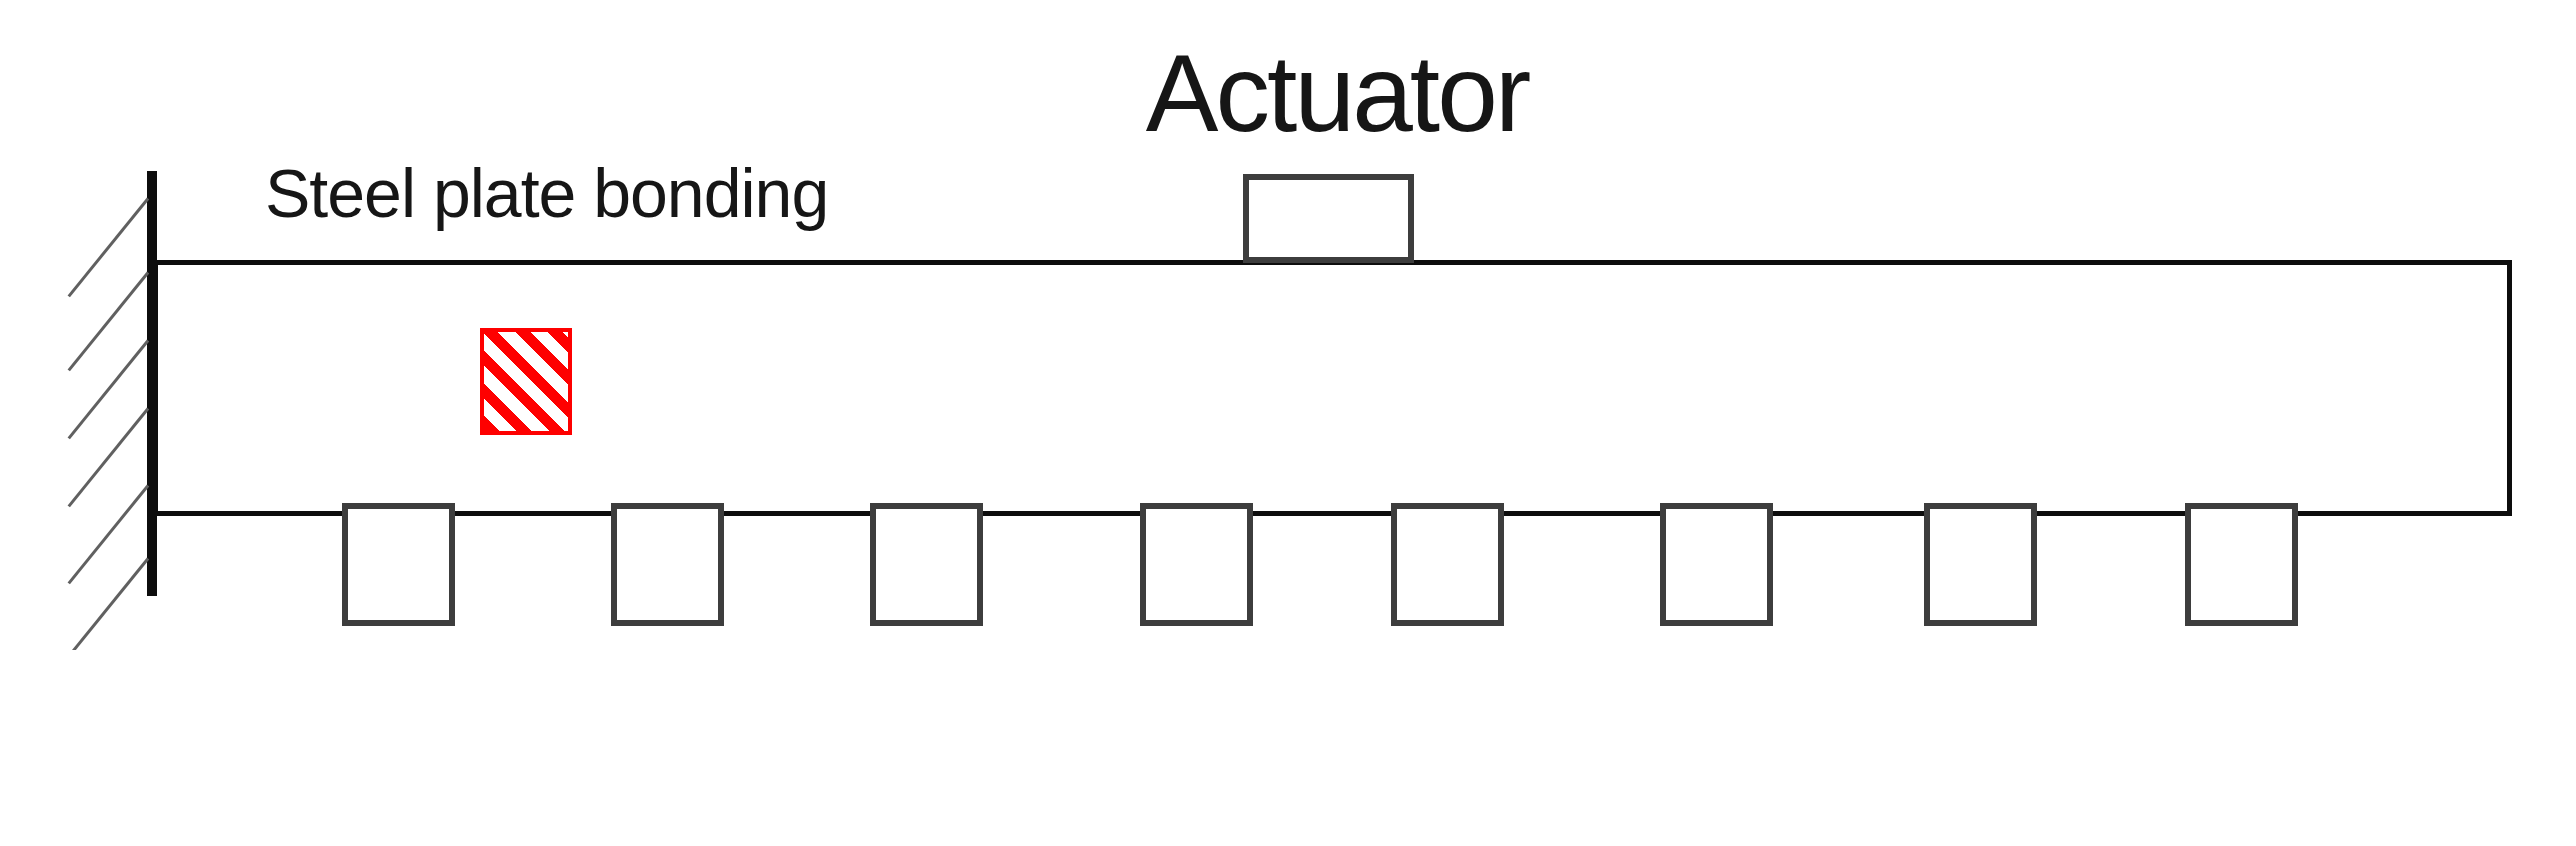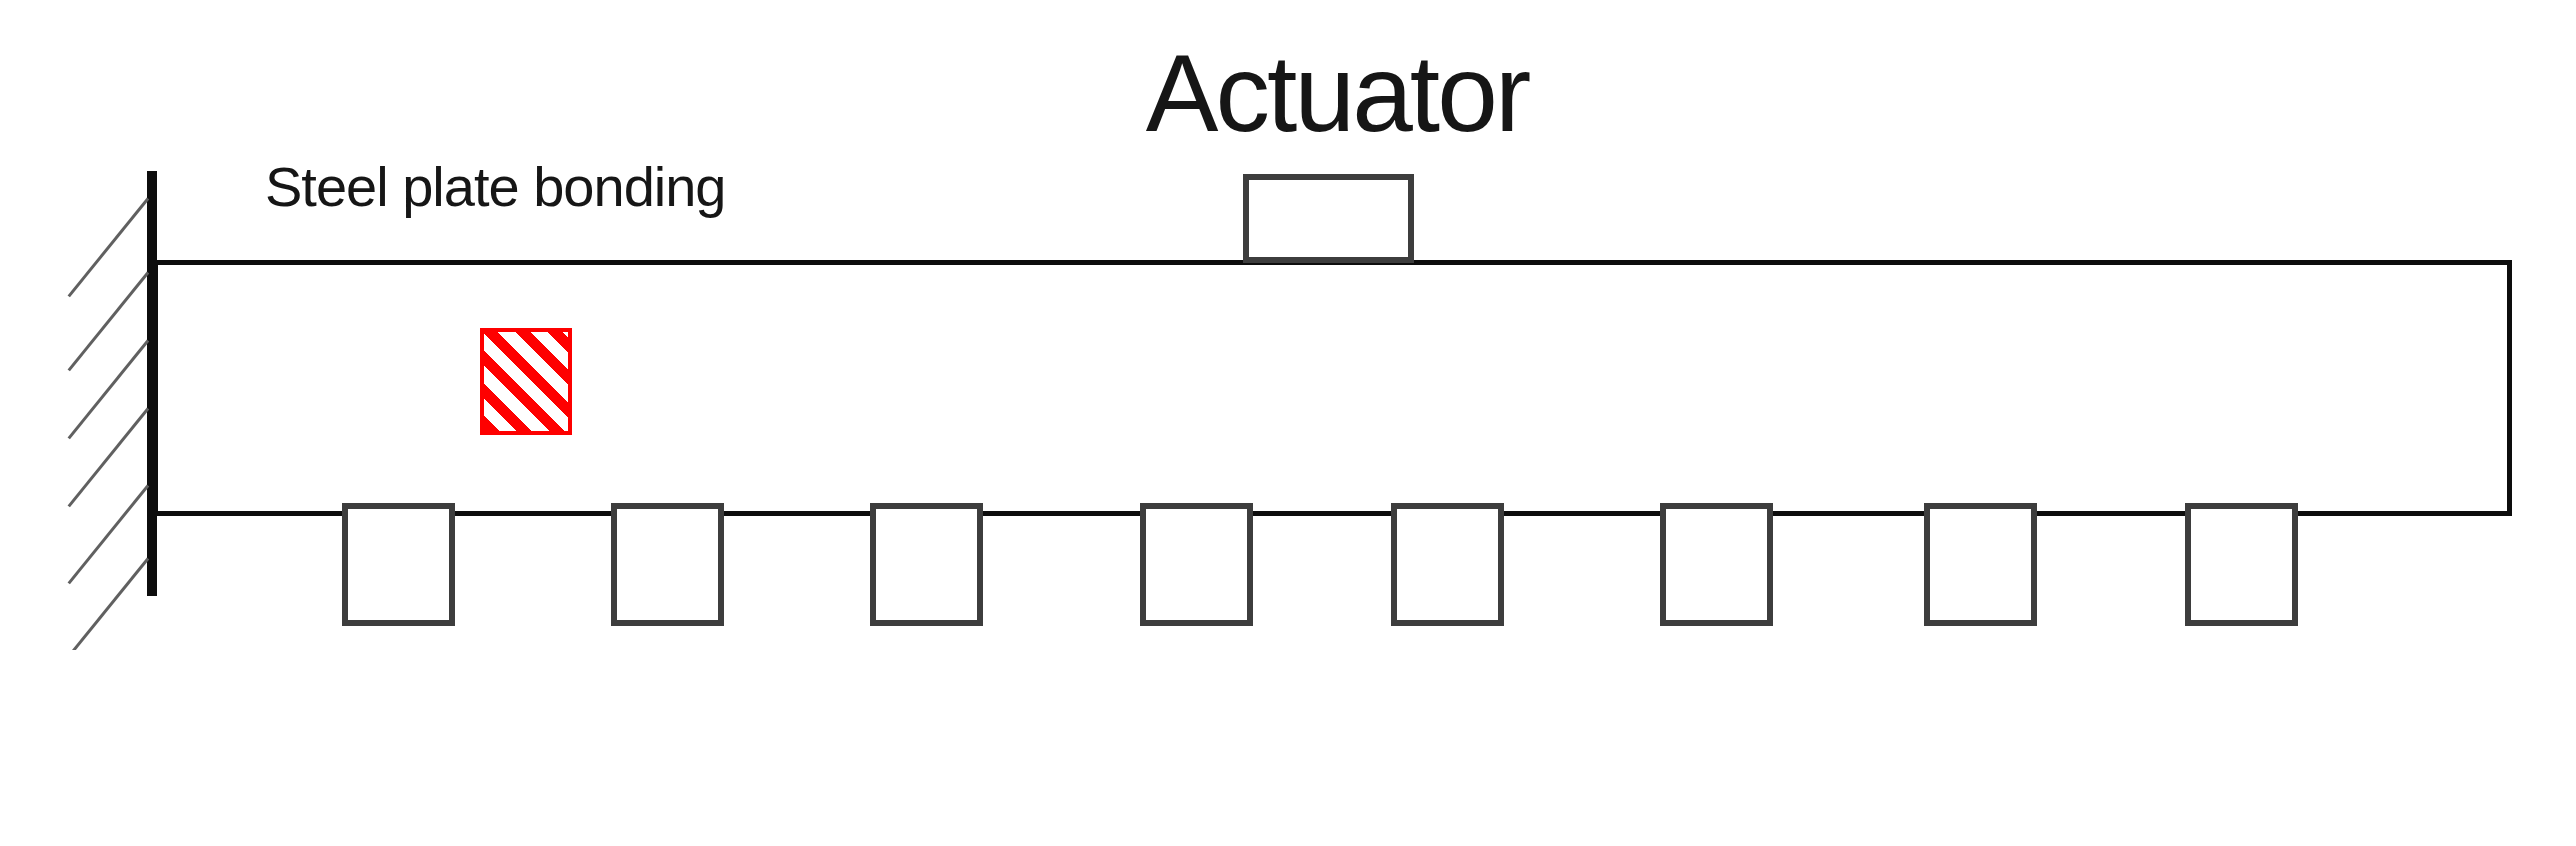--- a/index.html
+++ b/index.html
@@ -19,21 +19,21 @@
     font-family:"Liberation Sans", sans-serif;
     color:var(--text);
   }
   .label{
     position:absolute;
     line-height:1;
     white-space:nowrap;
     color:var(--text);
   }
   .big-label{font-size:109px;letter-spacing:-2.9px;}
-  .small-label{font-size:56px;letter-spacing:-1px;}
+  .small-label{font-size:68px;letter-spacing:-1px;}
   .actuator-label{left:1337px;top:39px;transform:translateX(-50%);}
   .steel-label{left:265px;top:159px;}
   .accel-label{left:1333px;top:671px;transform:translateX(-50%);}
 
   .beam{
     position:absolute;
     left:153px;top:260px;
     width:2359px;height:256px;
     box-sizing:border-box;
     border:5.8px solid var(--beam-outline);

